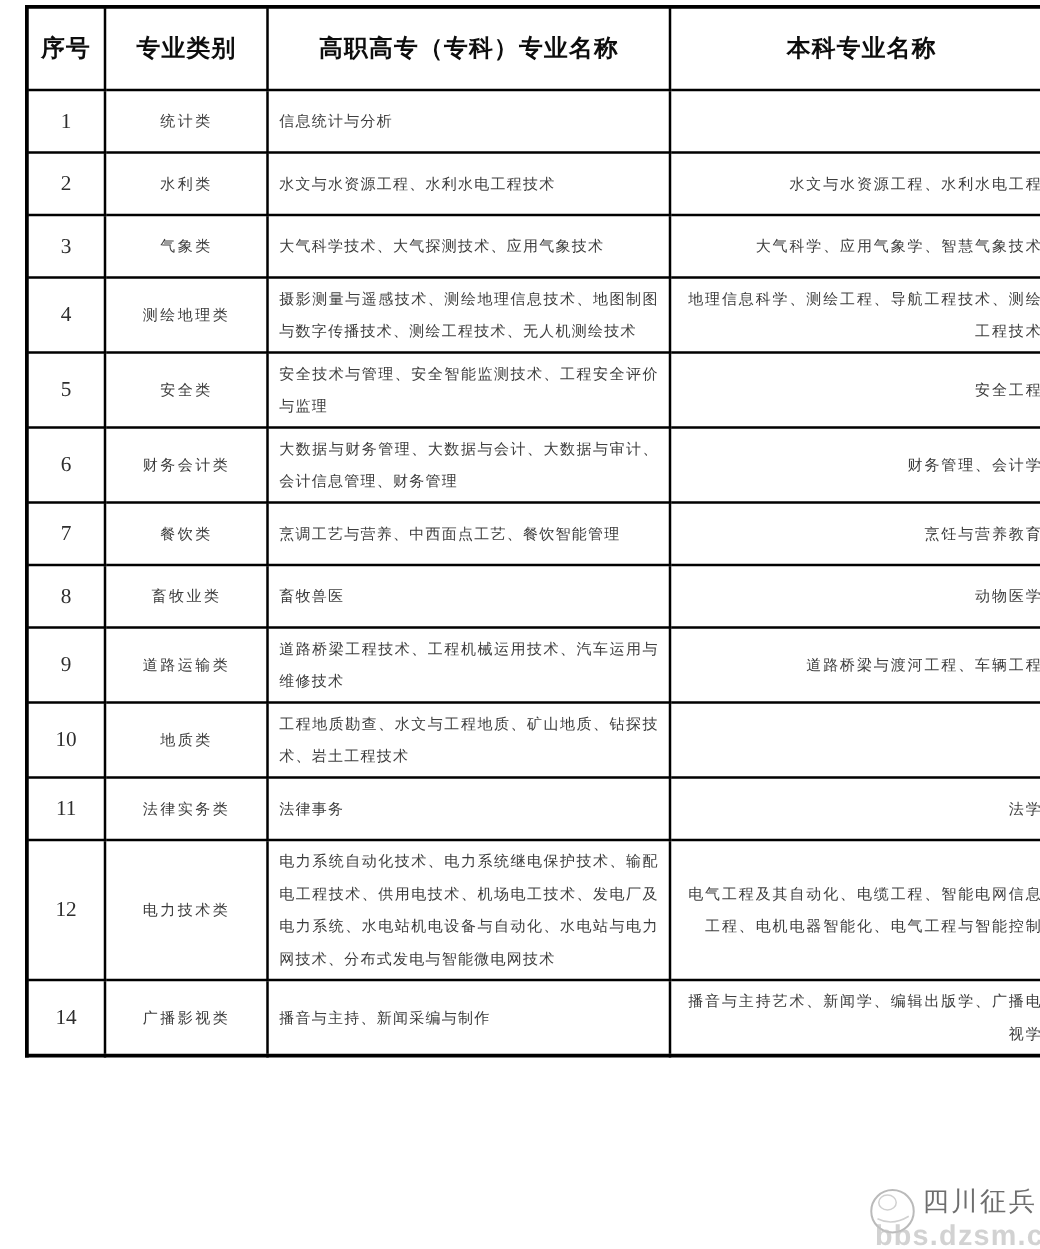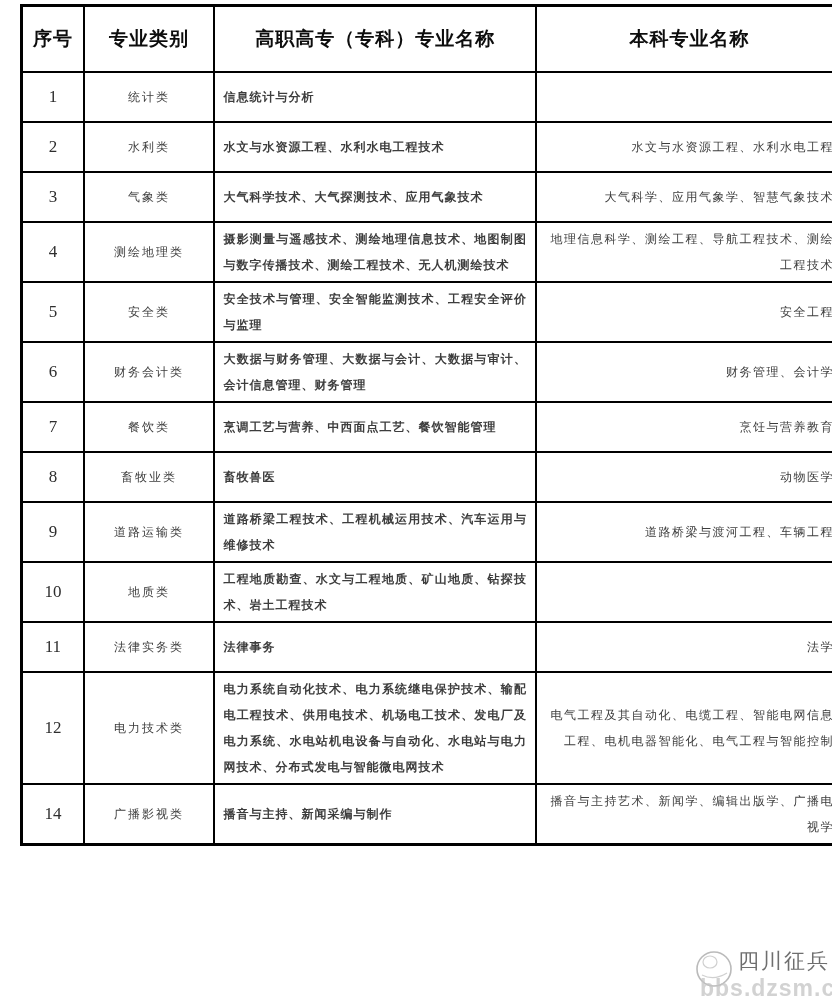--- a/index.html
+++ b/index.html
@@ -55,21 +55,20 @@
     letter-spacing: 0;
   }
   td.category {
     text-align: center;
     letter-spacing: 2px;
   }
   td.vocational {
     text-align: justify;
     letter-spacing: 1px;
     word-break: break-all;
-    font-weight: bold;
   }
   td.undergraduate {
     text-align: right;
     letter-spacing: 1.5px;
     word-break: break-all;
   }
   .watermark {
     position: absolute;
     right: 0;
     bottom: 0;

